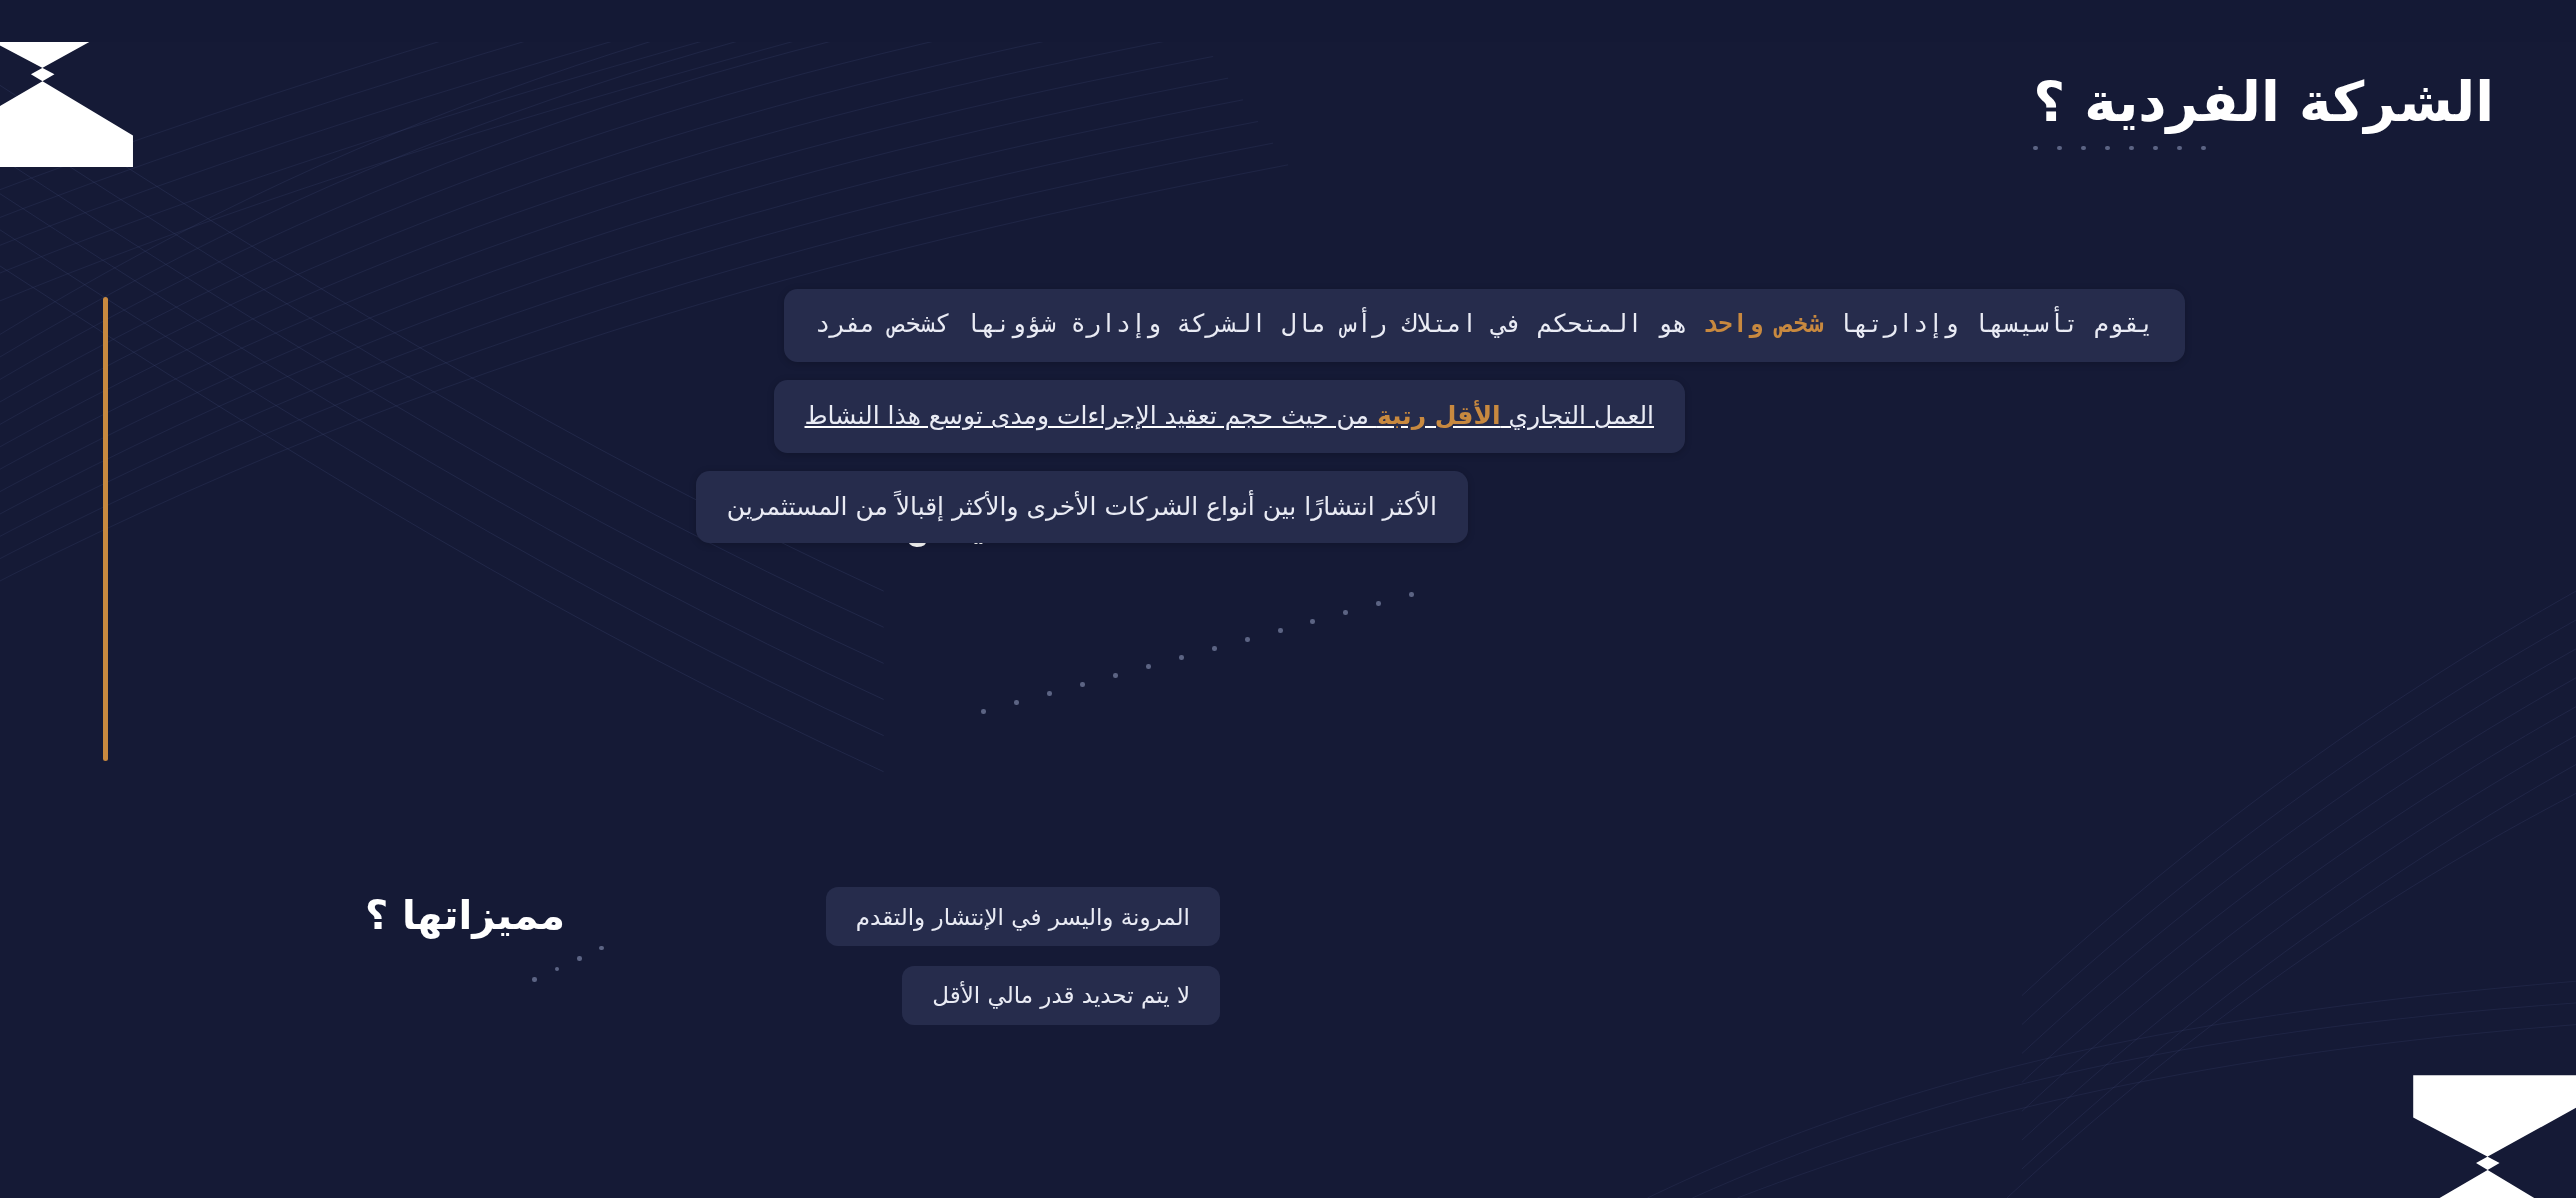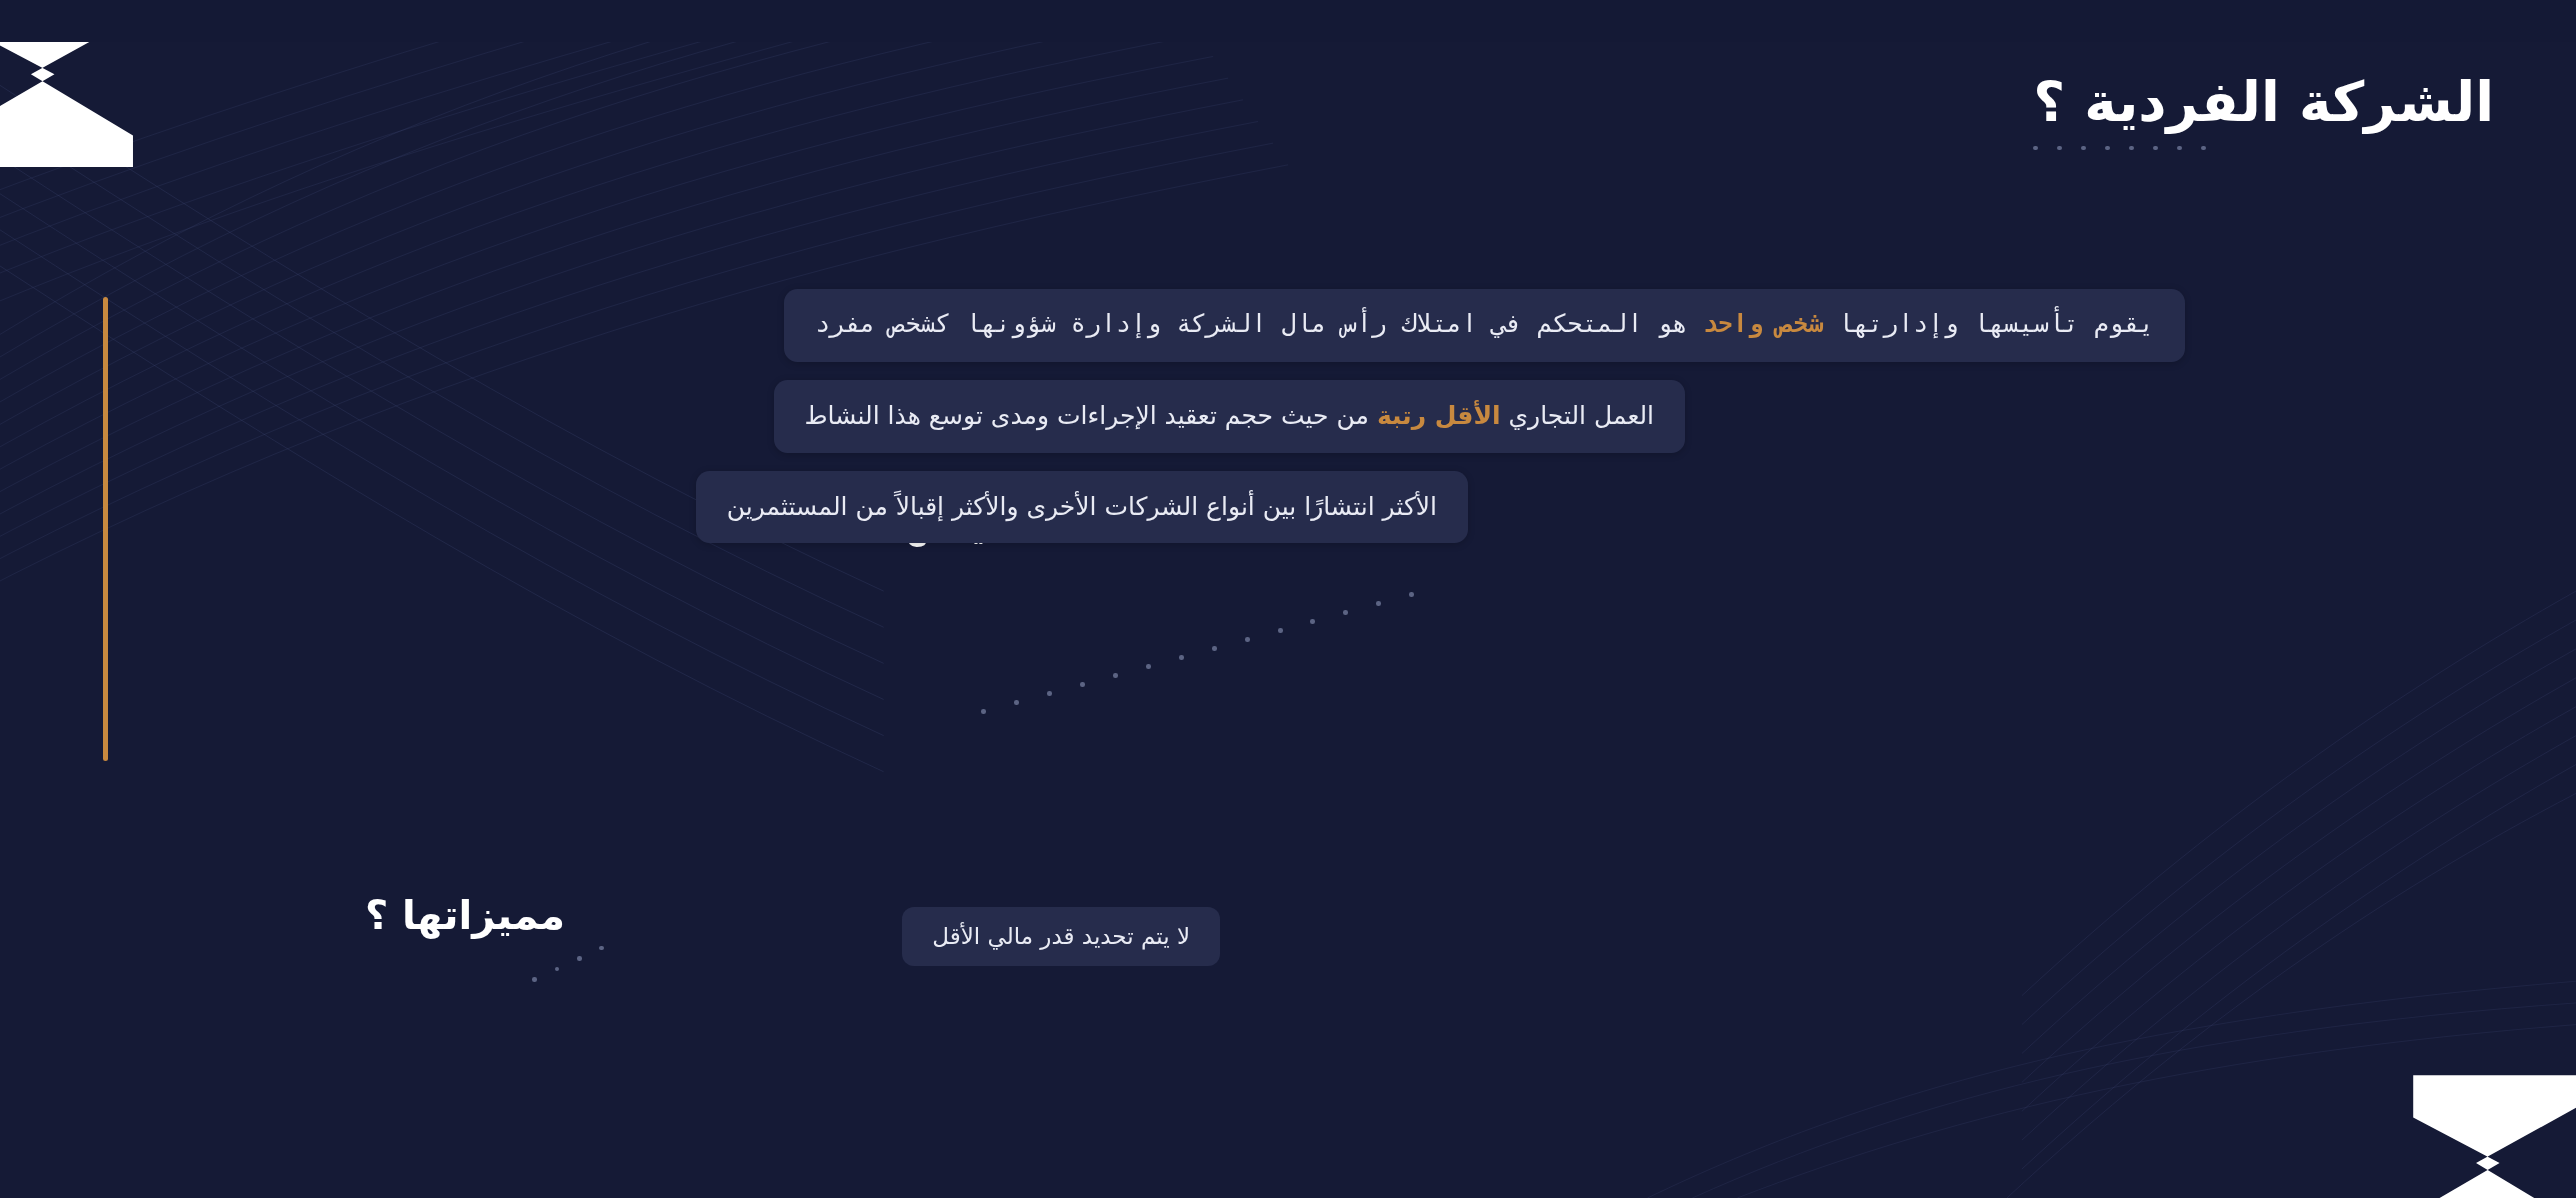--- a/index.html
+++ b/index.html
@@ -288,21 +288,21 @@
   <div class="accent-bar"></div>
 
   <div class="card-stack">
 
     <div class="card-row" style="padding-right:17px;font-family:Liberation Mono, monospace;">
       <div class="card">
         <span>يقوم تأسيسها وإدارتها </span><span class="hl">شخص واحد</span><span> هو المتحكم في امتلاك رأس مال الشركة وإدارة شؤونها كشخص مفرد</span>
       </div>
     </div>
 
-    <div class="card-row" style="padding-right:517px;">
+    <div class="card-row" style="padding-right:517px;text-decoration:underline;">
       <div class="card">
         <span>العمل التجاري </span><span class="hl">الأقل رتبة</span><span> من حيث حجم تعقيد الإجراءات ومدى توسع هذا النشاط</span>
       </div>
     </div>
 
     <div class="card-row" style="padding-right:734px;">
       <div class="card">
         <span>الأكثر انتشارًا بين أنواع الشركات الأخرى والأكثر إقبالاً من المستثمرين</span>
       </div>
     </div>
@@ -314,20 +314,21 @@
   <div class="diag-dots" style="top:899px; right:1939px; width:105px; height:52px;">
     <span class="ddot" style="left:0px;  top:36px;"></span>
     <span class="ddot" style="left:22.5px; top:25.5px;"></span>
     <span class="ddot" style="left:45px; top:15px;"></span>
     <span class="ddot" style="left:67px; top:4.5px;"></span>
   </div>
 
   <div class="pills">
 
     <div class="pill-row" style="padding-right:1041px;">
+      <div class="pill">المرونة واليسر في الإنتشار والتقدم</div>
     </div>
 
     <div class="pill-row" style="padding-right:1041px;">
       <div class="pill">لا يتم تحديد قدر مالي الأقل</div>
     </div>
 
   </div>
 
 </div>
 

